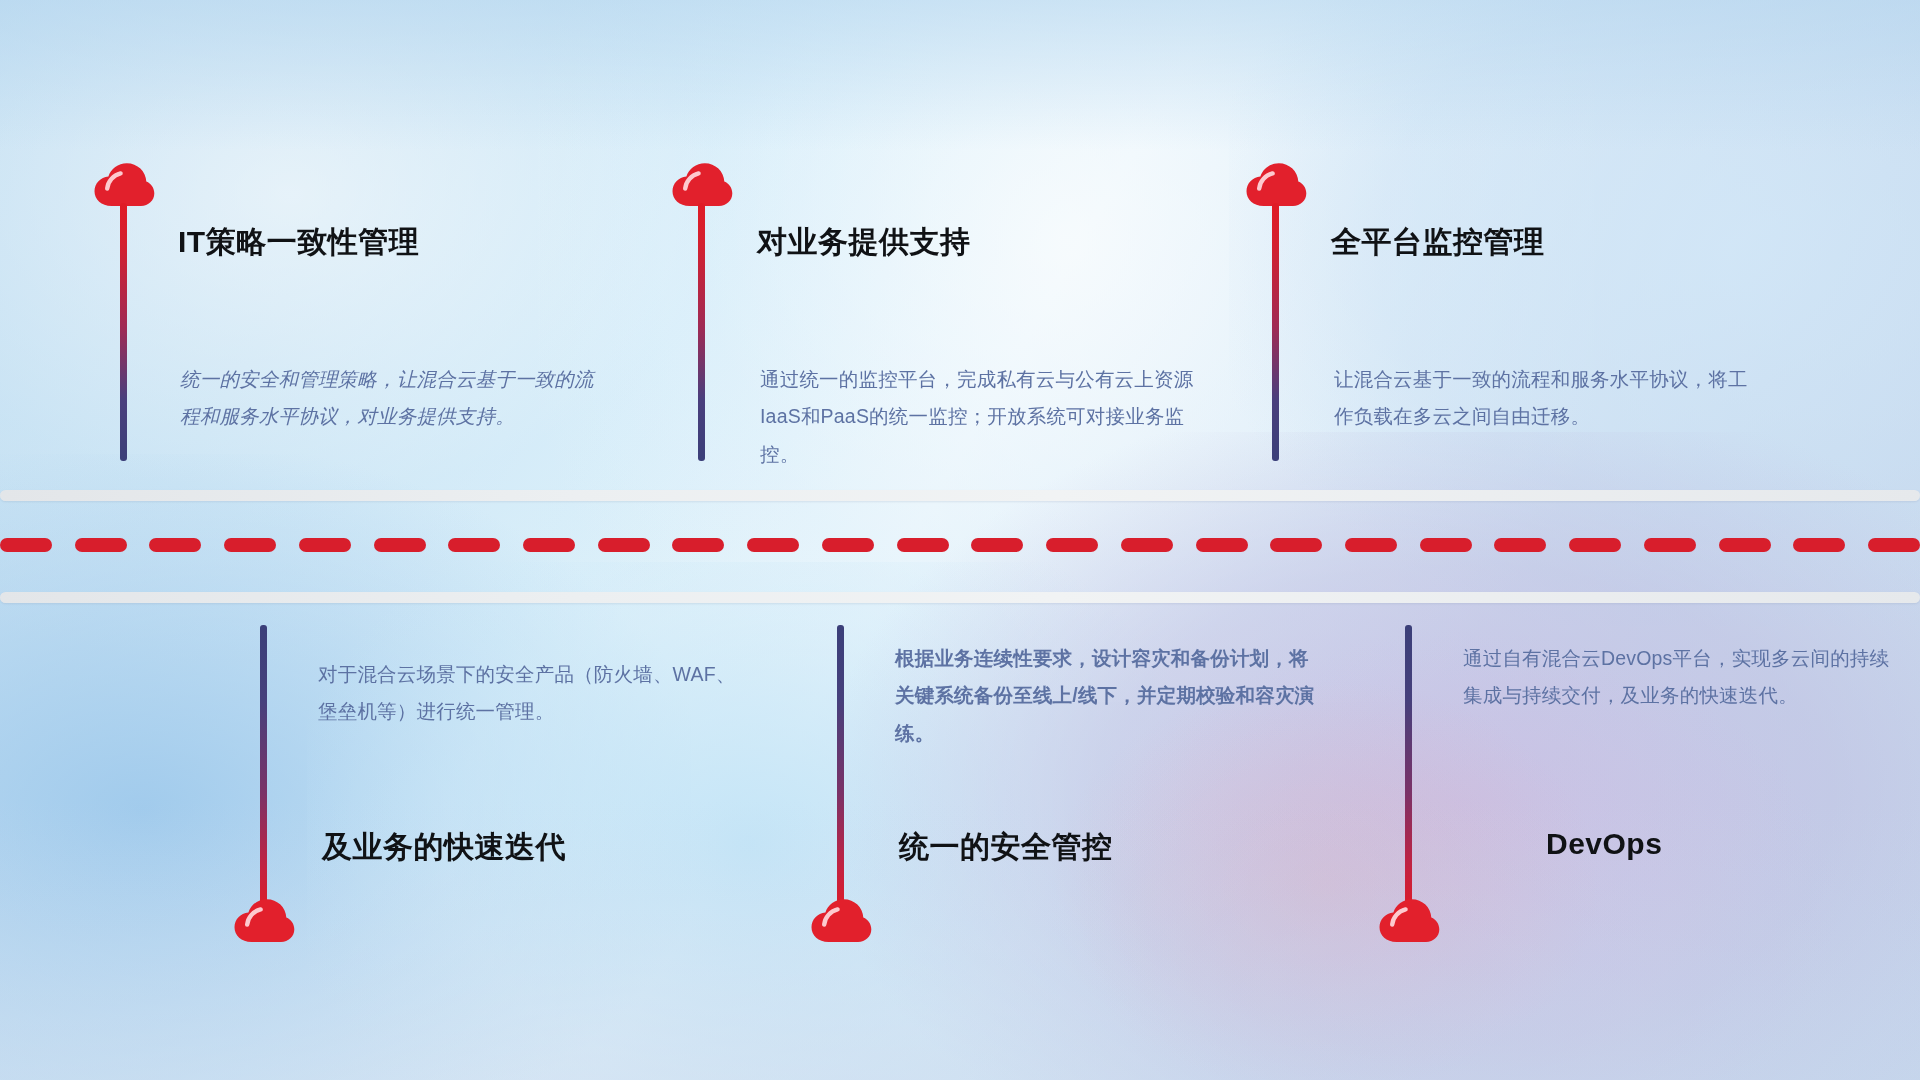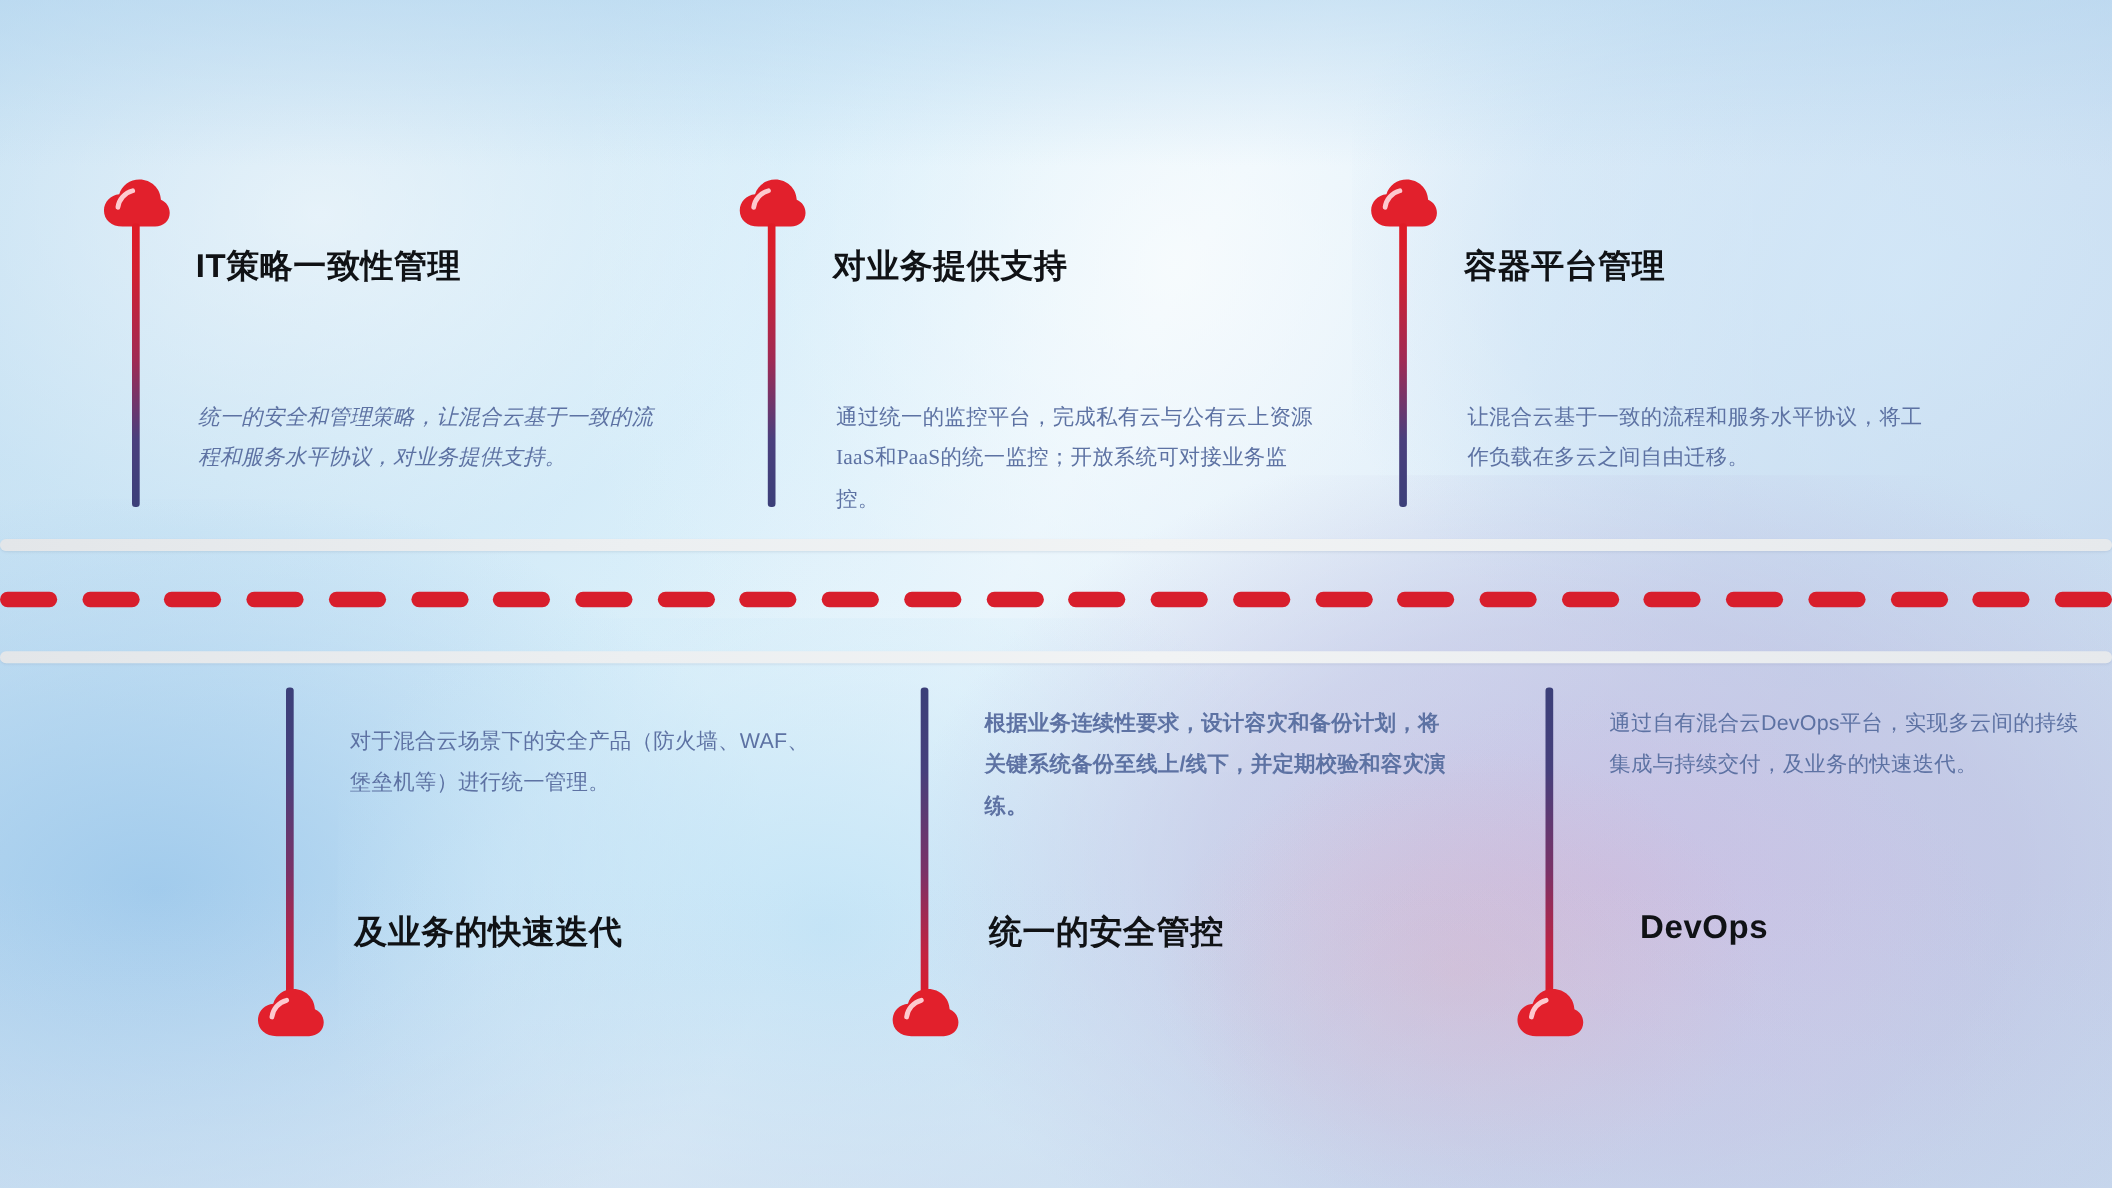--- a/index.html
+++ b/index.html
@@ -123,32 +123,32 @@
 
   <div class="col">
     <div class="cloud" style="left:671px;top:162px;">
       <svg viewBox="0 0 62 46">
         <path d="M18.5 44 C8.3 44 1.5 37.6 1.5 29.3 C1.5 21.6 7.5 15.3 15.4 14.6 C17.7 6.6 25.2 1.2 33.8 1.2 C44.4 1.2 53.0 9.4 53.3 19.6 C58.2 21.6 61.3 26.2 61.3 31.6 C61.3 38.6 55.4 44 48.0 44 Z" fill="#e2202c"></path>
         <path d="M14.2 26.5 C15.0 19.2 20.4 13.2 27.6 11.4" fill="none" stroke="#ffd9dd" stroke-width="4.4" stroke-linecap="round" opacity=".92"></path>
       </svg>
     </div>
     <div class="stem down" style="left:698px;top:203px;height:258px;"></div>
     <div class="title" style="left:757px;top:222px;">对业务提供支持</div>
-    <div class="body" style="left:760px;top:361px;width:440px;font-family:Liberation Serif, serif;">通过统一的监控平台，完成私有云与公有云上资源IaaS和PaaS的统一监控；开放系统可对接业务监控。</div>
+    <div class="body" style="left:760px;top:361px;width:440px;">通过统一的监控平台，完成私有云与公有云上资源IaaS和PaaS的统一监控；开放系统可对接业务监控。</div>
   </div>
 
   <div class="col">
     <div class="cloud" style="left:1245px;top:162px;">
       <svg viewBox="0 0 62 46">
         <path d="M18.5 44 C8.3 44 1.5 37.6 1.5 29.3 C1.5 21.6 7.5 15.3 15.4 14.6 C17.7 6.6 25.2 1.2 33.8 1.2 C44.4 1.2 53.0 9.4 53.3 19.6 C58.2 21.6 61.3 26.2 61.3 31.6 C61.3 38.6 55.4 44 48.0 44 Z" fill="#e2202c"></path>
         <path d="M14.2 26.5 C15.0 19.2 20.4 13.2 27.6 11.4" fill="none" stroke="#ffd9dd" stroke-width="4.4" stroke-linecap="round" opacity=".92"></path>
       </svg>
     </div>
     <div class="stem down" style="left:1272px;top:203px;height:258px;"></div>
-    <div class="title" style="left:1331px;top:222px;">容器平台管理</div>
+    <div class="title" style="left:1331px;top:222px;">全平台监控管理</div>
     <div class="body" style="left:1334px;top:361px;width:430px;">让混合云基于一致的流程和服务水平协议，将工作负载在多云之间自由迁移。</div>
   </div>
 
   <div class="col">
     <div class="stem up" style="left:260px;top:625px;height:290px;"></div>
     <div class="body" style="left:318px;top:656px;width:420px;">对于混合云场景下的安全产品（防火墙、WAF、堡垒机等）进行统一管理。</div>
     <div class="title" style="left:322px;top:827px;">及业务的快速迭代</div>
     <div class="cloud" style="left:233px;top:898px;">
       <svg viewBox="0 0 62 46">
         <path d="M18.5 44 C8.3 44 1.5 37.6 1.5 29.3 C1.5 21.6 7.5 15.3 15.4 14.6 C17.7 6.6 25.2 1.2 33.8 1.2 C44.4 1.2 53.0 9.4 53.3 19.6 C58.2 21.6 61.3 26.2 61.3 31.6 C61.3 38.6 55.4 44 48.0 44 Z" fill="#e2202c"></path>
@@ -165,21 +165,21 @@
       <svg viewBox="0 0 62 46">
         <path d="M18.5 44 C8.3 44 1.5 37.6 1.5 29.3 C1.5 21.6 7.5 15.3 15.4 14.6 C17.7 6.6 25.2 1.2 33.8 1.2 C44.4 1.2 53.0 9.4 53.3 19.6 C58.2 21.6 61.3 26.2 61.3 31.6 C61.3 38.6 55.4 44 48.0 44 Z" fill="#e2202c"></path>
         <path d="M14.2 26.5 C15.0 19.2 20.4 13.2 27.6 11.4" fill="none" stroke="#ffd9dd" stroke-width="4.4" stroke-linecap="round" opacity=".92"></path>
       </svg>
     </div>
   </div>
 
   <div class="col">
     <div class="stem up" style="left:1405px;top:625px;height:290px;"></div>
     <div class="body" style="left:1463px;top:640px;width:430px;">通过自有混合云DevOps平台，实现多云间的持续集成与持续交付，及业务的快速迭代。</div>
-    <div class="title" style="left:1491px;top:827px;">DevOps</div>
+    <div class="title" style="left:1546px;top:827px;">DevOps</div>
     <div class="cloud" style="left:1378px;top:898px;">
       <svg viewBox="0 0 62 46">
         <path d="M18.5 44 C8.3 44 1.5 37.6 1.5 29.3 C1.5 21.6 7.5 15.3 15.4 14.6 C17.7 6.6 25.2 1.2 33.8 1.2 C44.4 1.2 53.0 9.4 53.3 19.6 C58.2 21.6 61.3 26.2 61.3 31.6 C61.3 38.6 55.4 44 48.0 44 Z" fill="#e2202c"></path>
         <path d="M14.2 26.5 C15.0 19.2 20.4 13.2 27.6 11.4" fill="none" stroke="#ffd9dd" stroke-width="4.4" stroke-linecap="round" opacity=".92"></path>
       </svg>
     </div>
   </div>
 
 </div>
 

